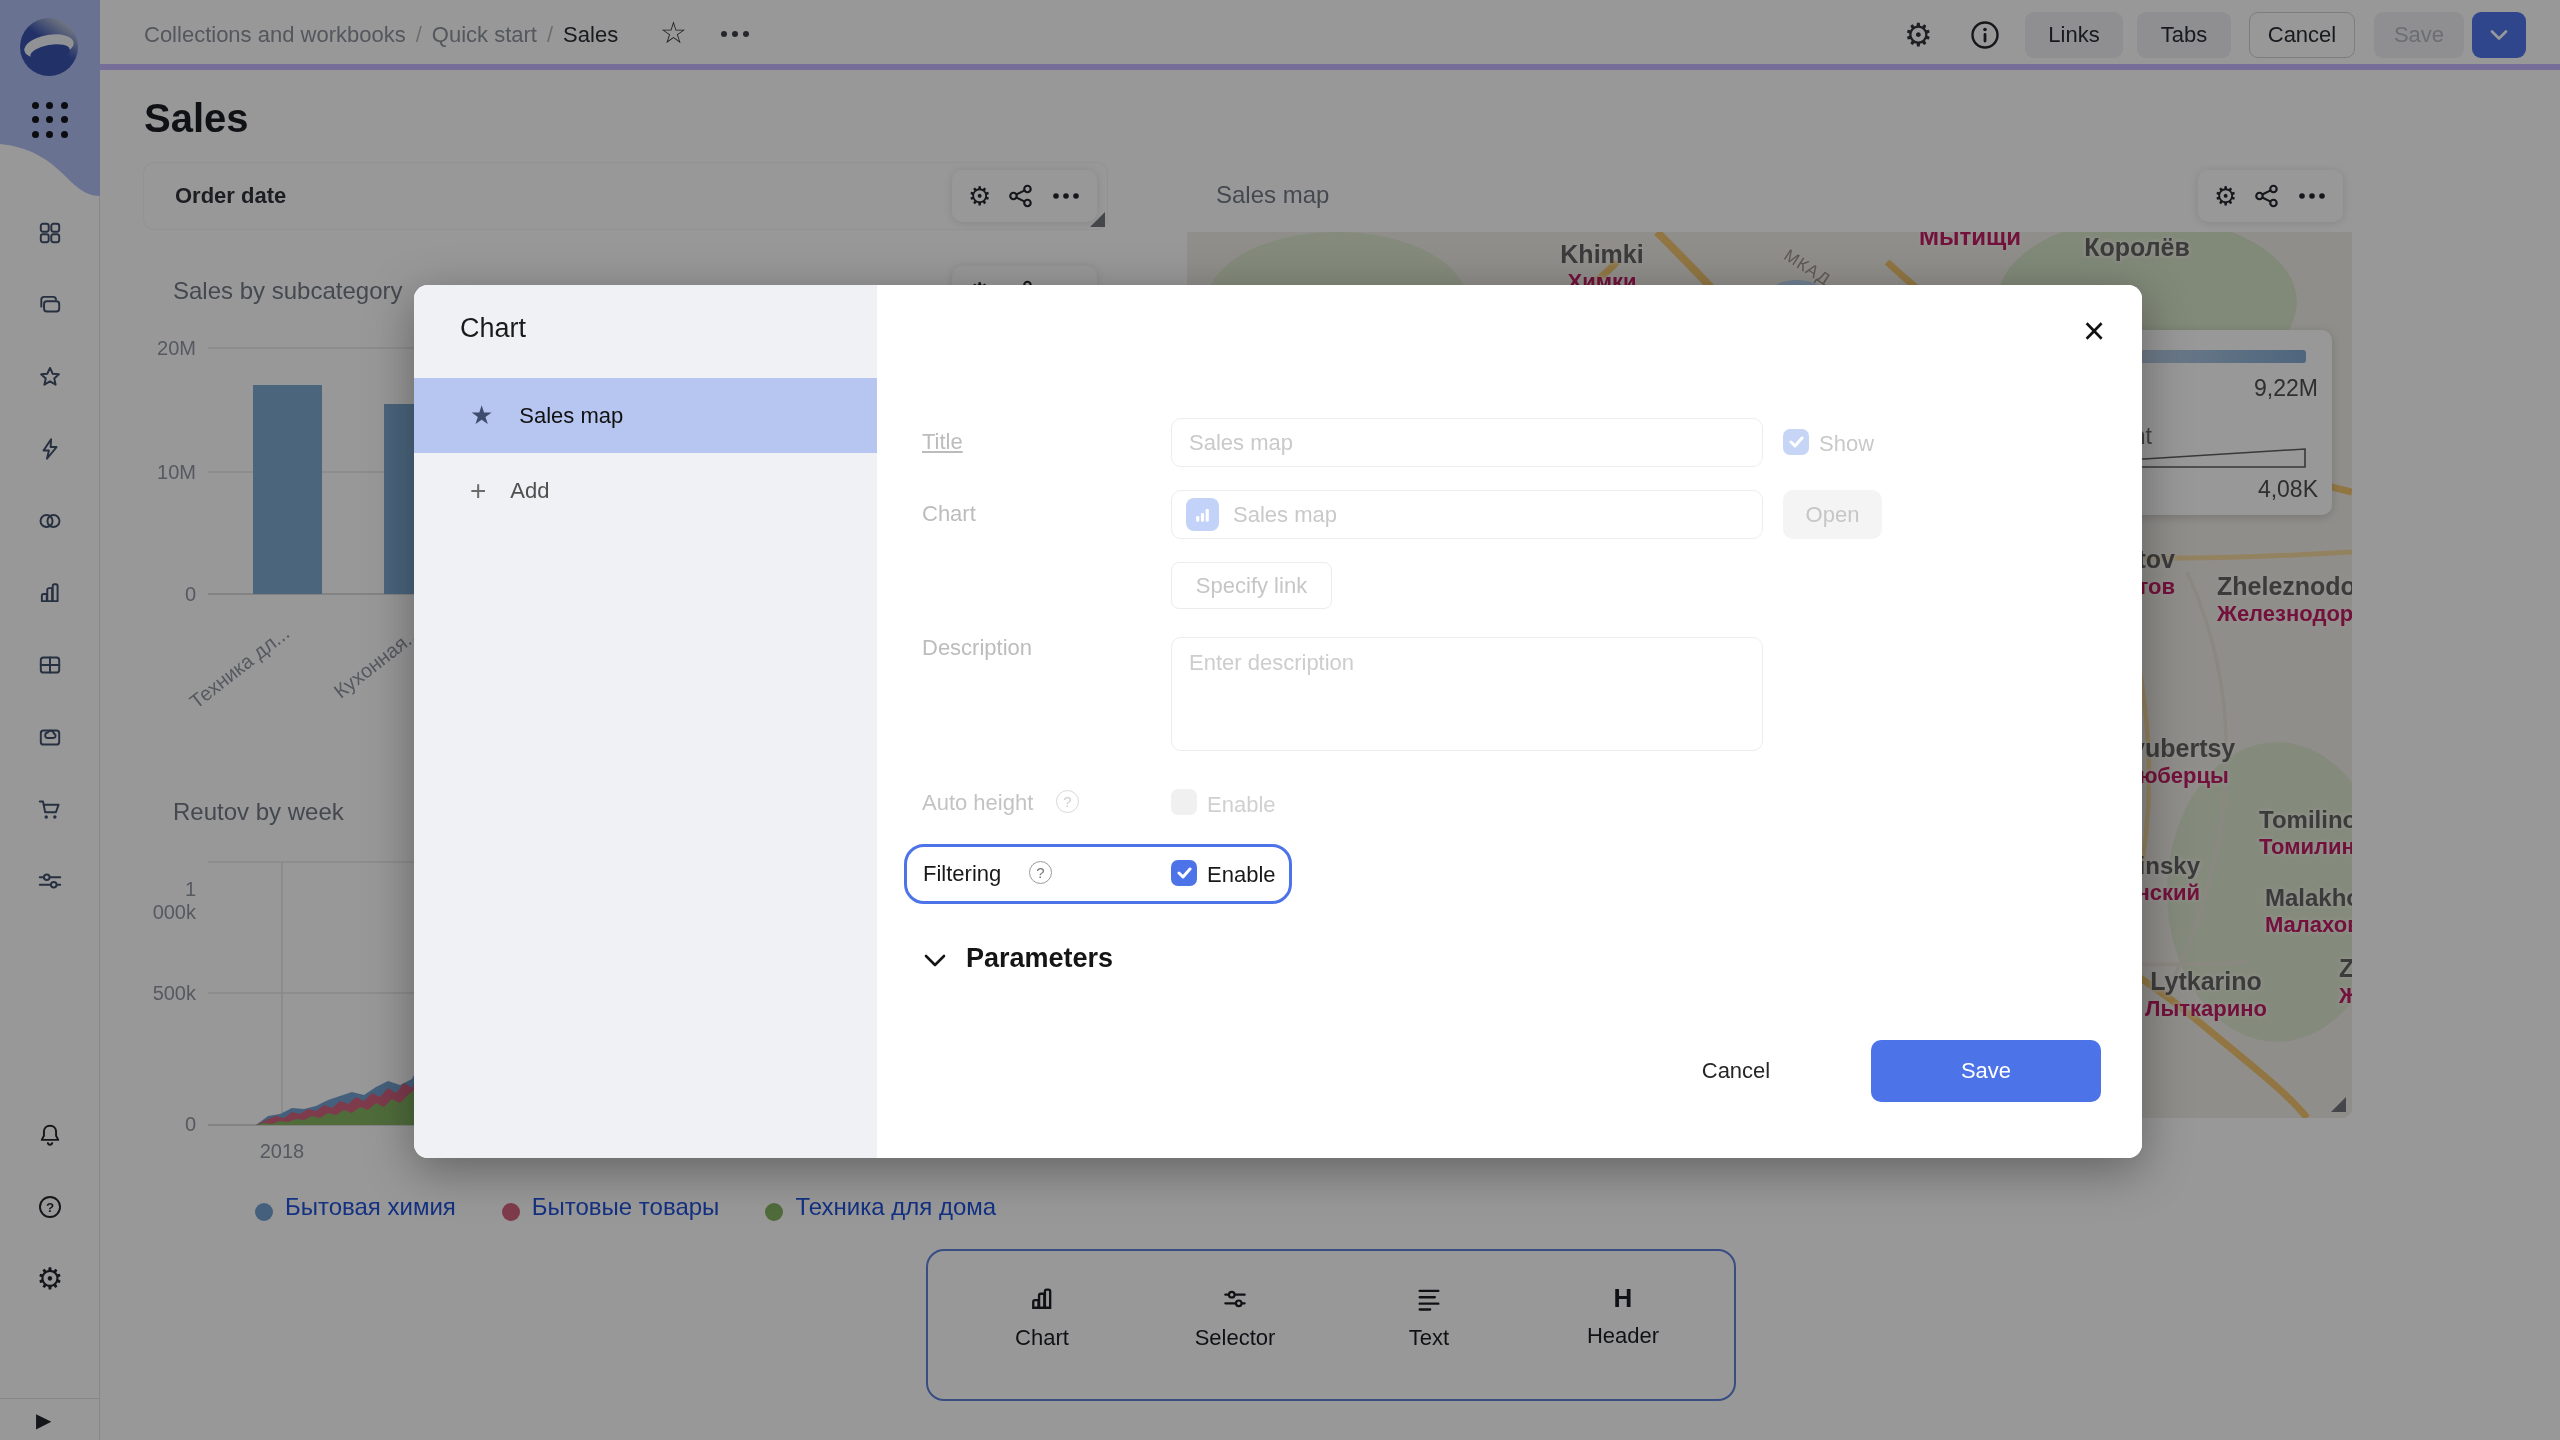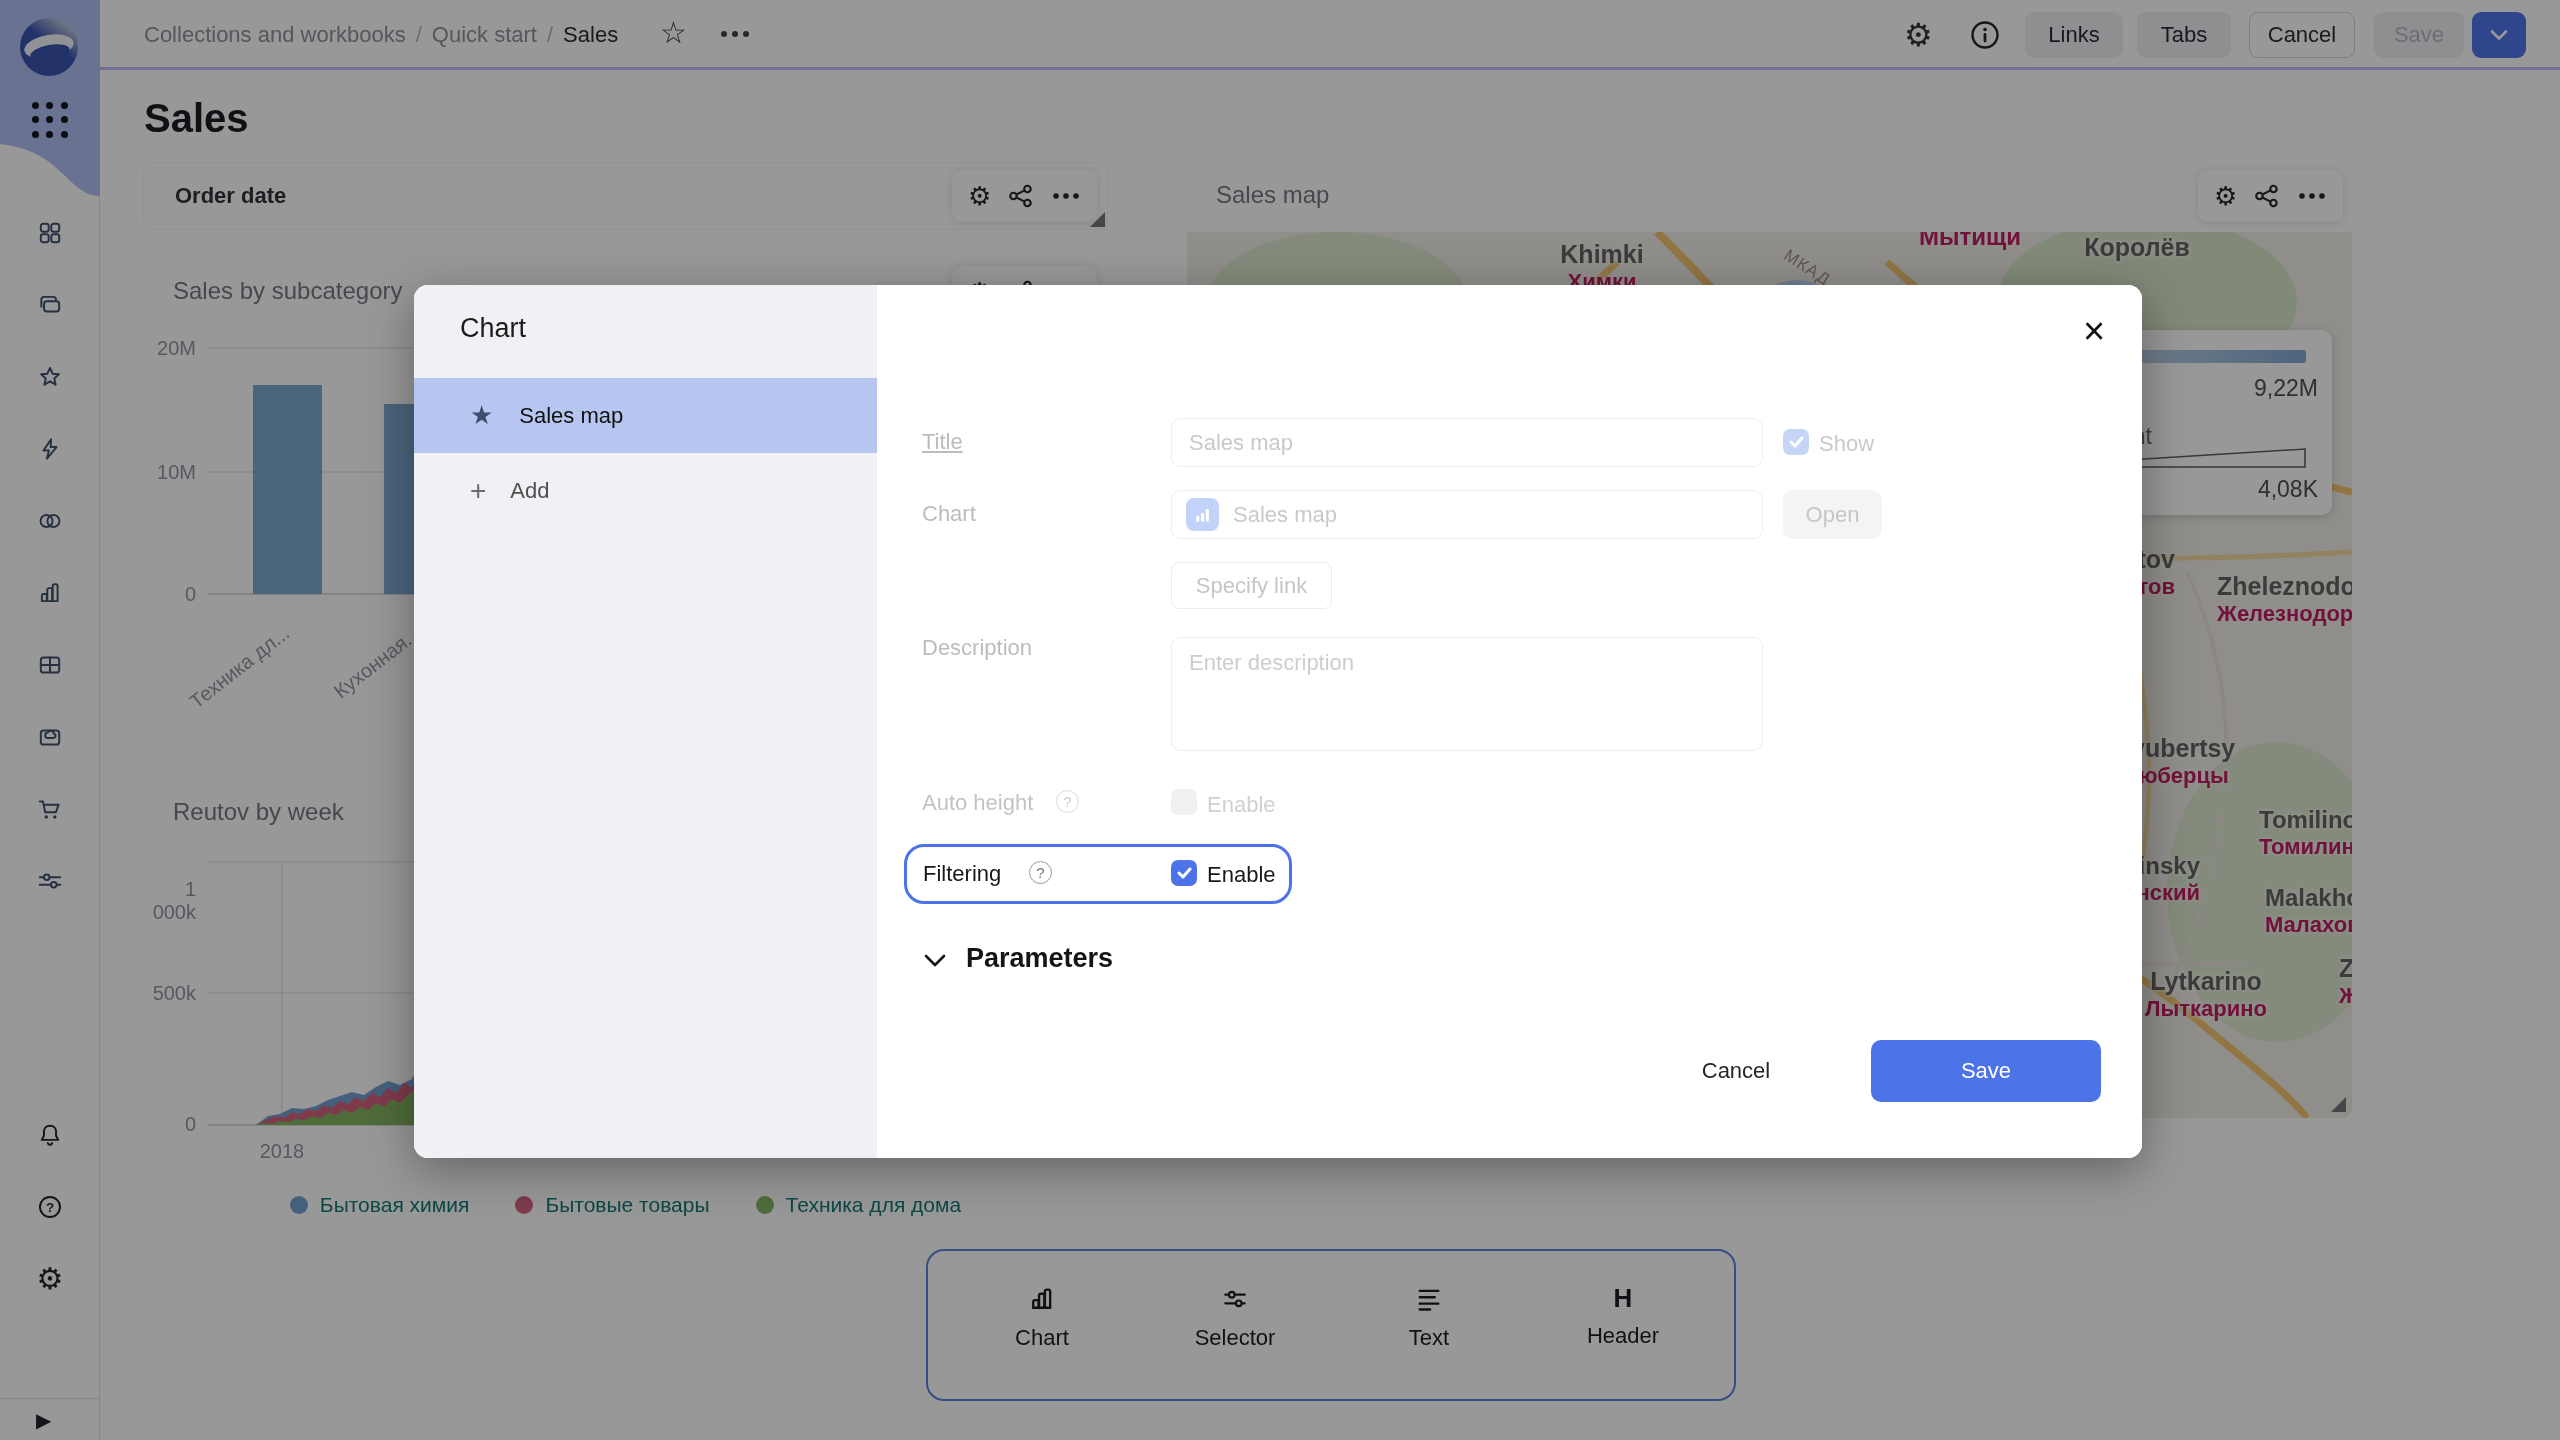--- a/index.html
+++ b/index.html
@@ -1,21 +1,21 @@
 <!DOCTYPE html>
 <html><head>
 <meta charset="utf-8">
 <style>
   * { margin:0; padding:0; box-sizing:border-box; }
   html,body { width:2560px; height:1440px; }
   body { font-family:"Liberation Sans", sans-serif; background:#fff; position:relative; overflow:hidden; }
   .abs { position:absolute; }
 
   
-  .topbar { position:absolute; left:100px; top:0; width:2460px; height:70px; background:#fff; border-bottom:3px solid #c4b5fd; z-index:2; }
+  .topbar { position:absolute; left:100px; top:0; width:2460px; height:70px; background:#fff; border-bottom:6px solid #c4b5fd; z-index:2; }
   .crumb { font-size:22px; color:#8a8f96; }
   .crumb.current { color:#23272b; }
   .crumb-sep { font-size:22px; color:#b3b7bc; margin:0 10px; }
   .tb-icon { color:#2c2f33; font-size:28px; line-height:1; }
   .tb-btn { position:absolute; top:12px; height:46px; border-radius:9px; font-size:22px; color:#23272b; display:flex; align-items:center; justify-content:center; background:#eff0f2; }
   .tb-btn.outline { background:#fff; border:1.5px solid #cfd1d4; }
   .tb-btn.disabled { color:#b4b7bb; }
   .tb-btn.accent { background:#4d73e9; }
 
   
@@ -36,21 +36,21 @@
   
   .widget { position:absolute; background:#fff; border-radius:10px; }
   .w-title { position:absolute; left:29px; top:16px; font-size:24px; color:#70767e; }
   .pill { position:absolute; width:145px; height:52px; background:#fff; border-radius:10px; box-shadow:0 1px 8px rgba(30,35,48,.14); display:flex; align-items:center; justify-content:space-evenly; }
   .pill .g { font-size:26px; color:#1f2226; line-height:1; }
   .rs-handle { position:absolute; width:0; height:0; border-left:15px solid transparent; border-bottom:15px solid #6f7378; }
   .tick { position:absolute; font-size:20px; color:#8d939b; }
   .tick.r { width:52px; text-align:right; }
   .cat-label { position:absolute; width:150px; text-align:right; transform:rotate(-38deg); transform-origin:100% 50%; font-size:20px; color:#8d939b; white-space:nowrap; }
   .legend { position:absolute; left:0; top:411px; width:100%; display:flex; justify-content:center; gap:46px; }
-  .legend-item { display:flex; align-items:center; gap:12px; font-size:21px; color:#0f766e; }
+  .legend-item { display:flex; align-items:flex-end; gap:12px; font-size:24px; color:#1d4ed8; }
   .legend-item i { width:18px; height:18px; border-radius:50%; display:inline-block; }
 
   .selector-input { position:absolute; left:166px; top:9px; width:612px; height:48px; border:1.5px solid #d9d9d9; border-radius:8px; display:flex; align-items:center; padding-left:16px; font-size:22px; color:#b9b9b9; background:#fff; }
 
   
   .map-widget { overflow:hidden; }
   .map-area { position:absolute; left:0; top:67px; width:1165px; height:886px; background:#f1eee6; overflow:hidden; }
   .mp { position:absolute; text-align:center; color:#60605e; font-weight:bold; text-shadow:0 0 4px #f6f3ec,0 0 4px #f6f3ec; }
   .mp .en { font-size:25px; display:block; }
   .mp .ru { font-size:22px; display:block; color:#be185d; }

